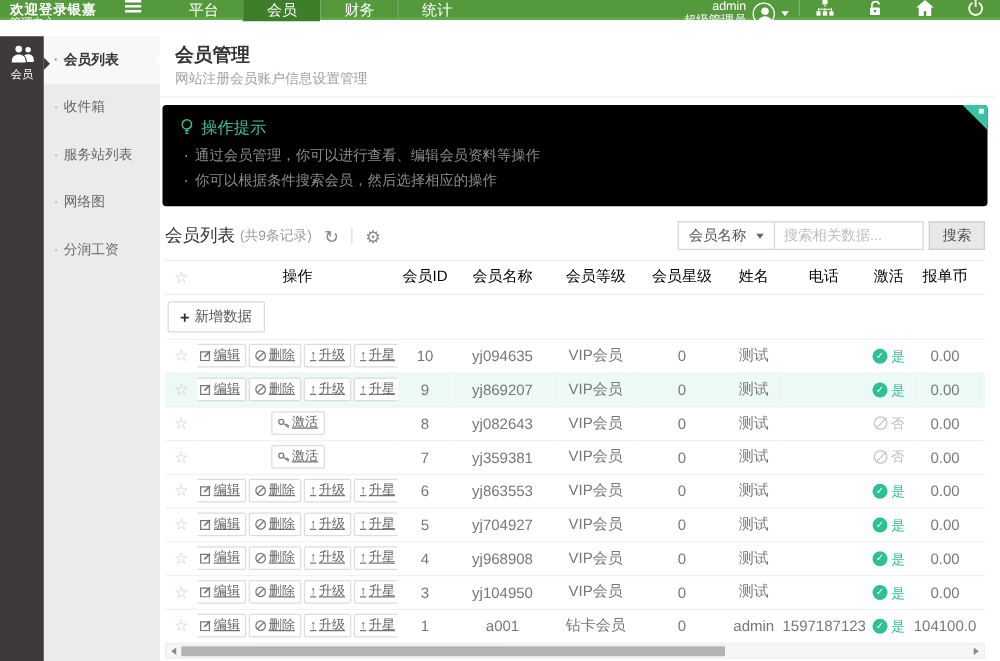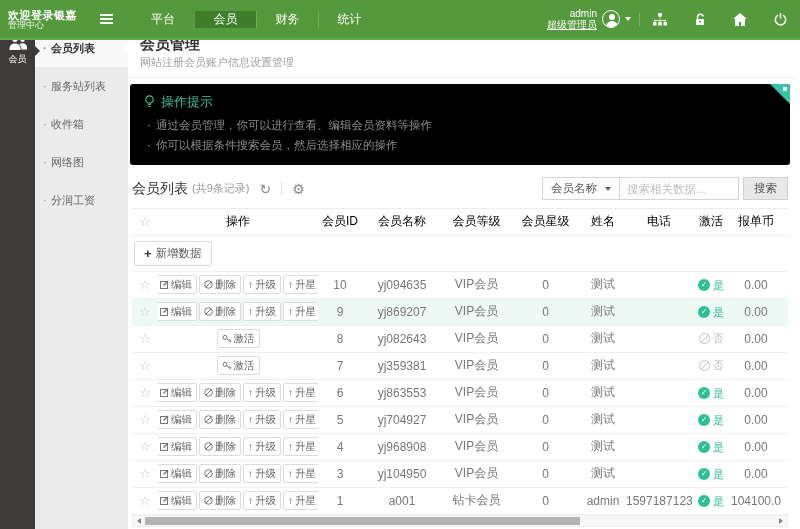--- a/index.html
+++ b/index.html
@@ -1,22 +1,22 @@
 <!DOCTYPE html>
 <html><head>
 <meta charset="utf-8">
 <style>
   * { margin:0; padding:0; box-sizing:border-box; }
   html,body { width:800px; height:529px; overflow:hidden; background:#fff;
     font-family:"Liberation Sans","DejaVu Sans",sans-serif; font-size:12px; color:#555; }
   .app { position:relative; width:800px; height:529px; }
 
   
-  .topbar { position:absolute; left:0; top:0; width:800px; height:40px;
-    background:#549a3c; border-bottom:2px solid #60a94d; display:flex; align-items:center; color:#fff; z-index:5; }
+  .topbar { position:absolute; left:0; top:0; width:800px; height:16px;
+    background:#549a3c; border-bottom:2px solid #60a94d; display:flex; align-items:flex-start; color:#fff; z-index:5; }
   .brand { width:100px; padding:2px 0 0 8px; line-height:1.1; }
   .brand-title { font-size:11px; font-weight:bold; letter-spacing:.5px; }
   .brand-sub { font-size:9px; opacity:.95; }
   .hamburger { width:26px; display:flex; flex-direction:column; justify-content:center; gap:2px; cursor:pointer; margin-right:6px; }
   .hamburger i { display:block; width:13px; height:2px; background:#fff; }
   .topnav { display:flex; align-items:stretch; }
   .topnav .tnav { width:62px; display:flex; align-items:center; justify-content:center;
     font-size:12px; color:#fff; cursor:pointer; border-left:1px solid rgba(255,255,255,.18); }
   .topnav .tnav:first-child { border-left:none; }
   .topnav .tnav.active { background:#3e7d2a; }
@@ -80,21 +80,21 @@
   table { table-layout:fixed; border-collapse:collapse; width:950px; }
   th,td { font-weight:normal; text-align:center; white-space:nowrap; overflow:hidden; }
   thead th { height:26px; color:#000000; font-size:12px; border-bottom:1px solid #ececec; background:#fff; }
   tbody td { height:27px; font-size:12px; color:#777; border-bottom:1px solid #f1f1f1; }
   .col-star { color:#c9c9c9; font-size:13px; cursor:pointer; }
   tr.hl td { background:#edf9f5; }
   .add-row td { text-align:left; padding:5px 2px; }
   .add-btn { display:inline-flex; align-items:center; gap:4px; border:1px solid #d9d9d9; background:#fff; border-radius:2px;
     padding:4px 9px; font-size:11.5px; color:#555; cursor:pointer; font-family:"Liberation Sans","DejaVu Sans",sans-serif; }
   .add-btn .plus { font-size:13px; font-weight:bold; color:#333; line-height:1; }
-  .actions { display:flex; justify-content:center; gap:2px; }
+  .actions { display:flex; justify-content:center; gap:2px;text-decoration:underline; }
   .abtn { display:inline-flex; align-items:center; gap:2px; border:1px solid #dcdcdc; background:#fff; border-radius:2px;
     padding:2px 4px; font-size:10.5px; color:#666; cursor:pointer; font-family:"Liberation Sans","DejaVu Sans",sans-serif; line-height:1.2; }
   .abtn svg { display:block; }
   .abtn .uparrow { font-size:10px; color:#555; line-height:1; }
   .badge { display:inline-flex; align-items:center; gap:3px; font-size:11px; }
   .badge-yes { color:#2fbf96; }
   .badge-yes .ck { width:12px; height:12px; border-radius:50%; background:#2fbf96; color:#fff; font-size:8px; line-height:12px;
     display:inline-block; text-align:center; font-style:normal; }
   .badge-no { color:#bdbdbd; }
   .badge-no .bn { position:relative; width:11px; height:11px; border:1px solid #c4c4c4; border-radius:50%; display:inline-block; }
@@ -186,22 +186,22 @@
             <circle cx="14.5" cy="3.8" r="2.2"></circle>
             <path d="M13.5 13.5c0-2.3-.8-4.1-2.2-5.3.9-.6 2-.9 3.2-.9 2.6 0 4.5 1.7 4.5 4.2v2z"></path>
           </g>
         </svg>
       <span class="rail-label">会员</span>
     </div>
   </aside>
 
   <aside class="menu">
     <div class="menu-item active">会员列表</div>
+    <div class="menu-item">收件箱</div>
     <div class="menu-item">服务站列表</div>
-    <div class="menu-item">收件箱</div>
     <div class="menu-item">网络图</div>
     <div class="menu-item">分润工资</div>
   </aside>
 
   <section class="content">
 
     <div class="page-head">
       <div class="page-title">会员管理</div>
       <div class="page-sub">网站注册会员账户信息设置管理</div>
     </div>

